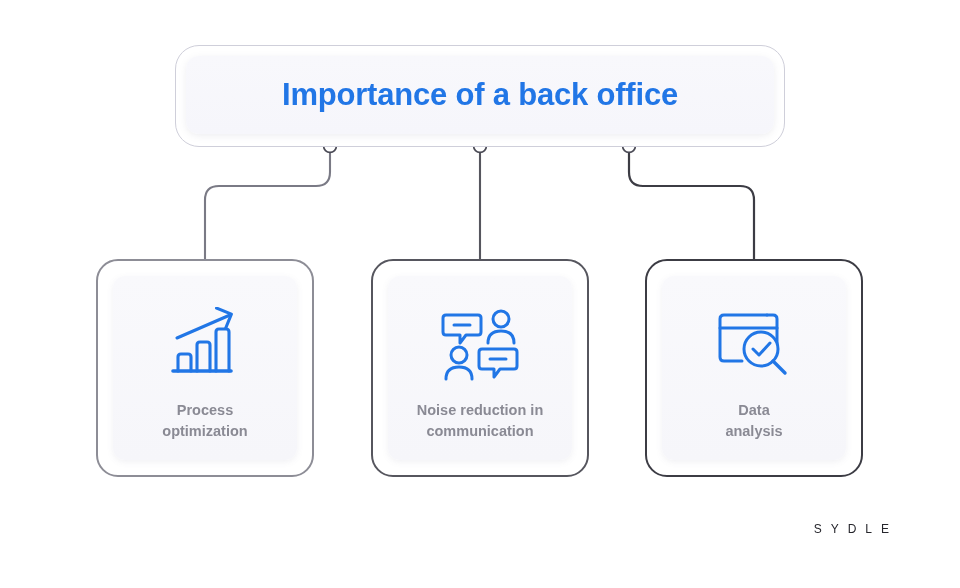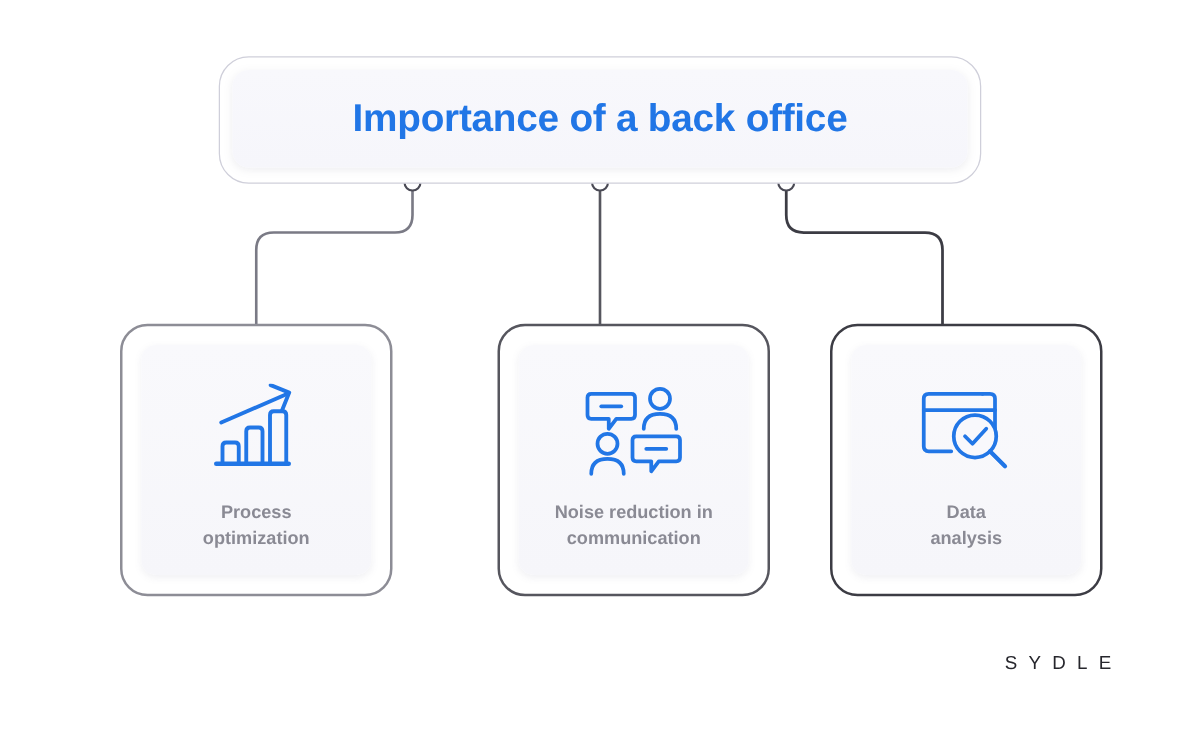--- a/index.html
+++ b/index.html
@@ -67,22 +67,22 @@
   .card {
     position: absolute;
     top: 259px;
     width: 218px;
     height: 218px;
     border-radius: 22px;
     background: #ffffff;
     box-sizing: border-box;
   }
   .card-1 { left: 96px;  border: 2px solid #8d8d96; }
-  .card-2 { left: 371px; border: 2.2px solid #56565e; margin-left: 27px; }
-  .card-3 { left: 664px; border: 2.4px solid #3c3c44; padding-left: 36px; }
+  .card-2 { left: 371px; border: 2.2px solid #56565e; }
+  .card-3 { left: 645px; border: 2.4px solid #3c3c44; padding-left: 36px; }
 
   .card-inner {
     position: absolute;
     left: 15px;
     top: 15px;
     right: 15px;
     bottom: 15px;
     border-radius: 12px;
     background: linear-gradient(180deg, #f9f9fc 0%, #f6f6fa 100%);
     box-shadow: 0 2px 6px rgba(120,120,150,0.10);
@@ -107,21 +107,21 @@
     line-height: 21px;
     color: #8a8a94;
     white-space: pre-line;
   }
 
   
   .brand {
     position: absolute;
     right: 62px;
     top: 522px;
-    font-size: 15px;
+    font-size: 12px;
     font-weight: 400;
     letter-spacing: 9px;
     color: #26262c;
   }
 </style>
 </head>
 <body>
 
 <div class="canvas">
 

